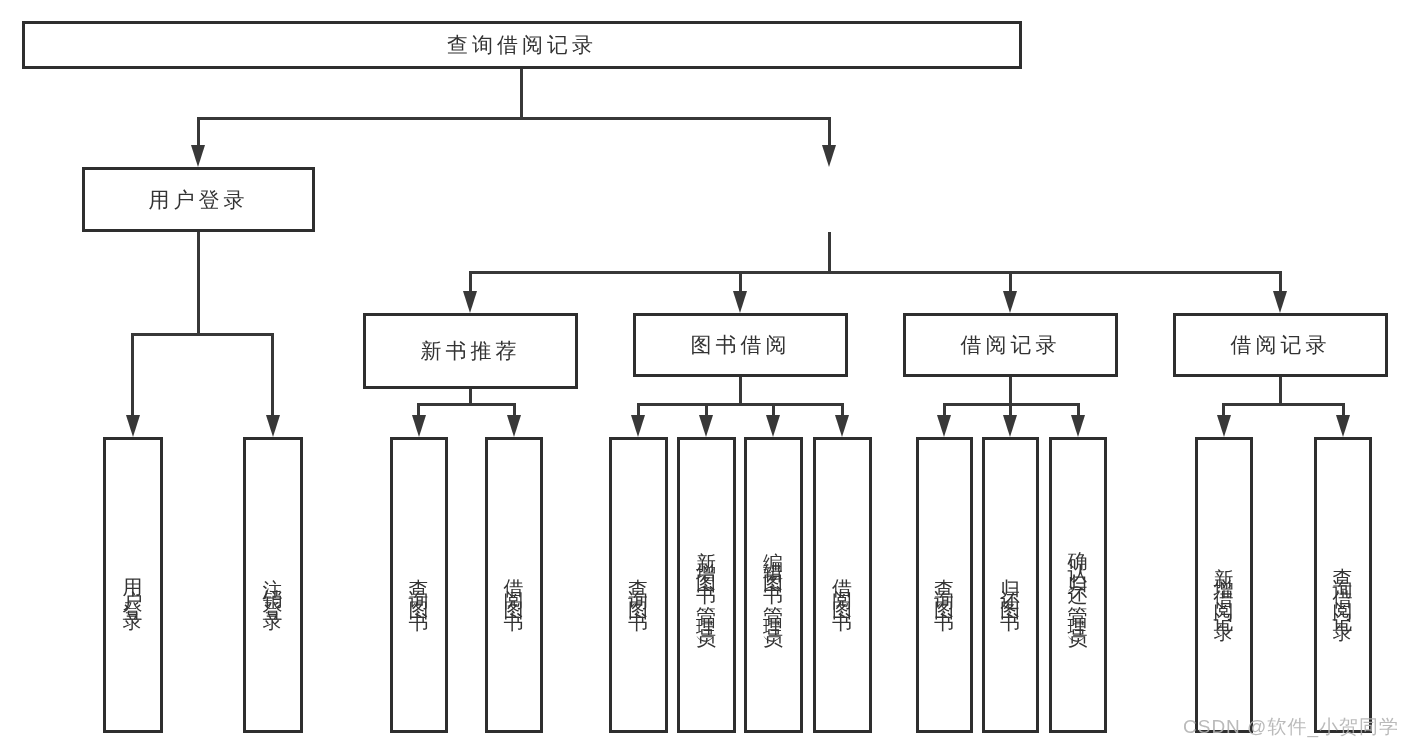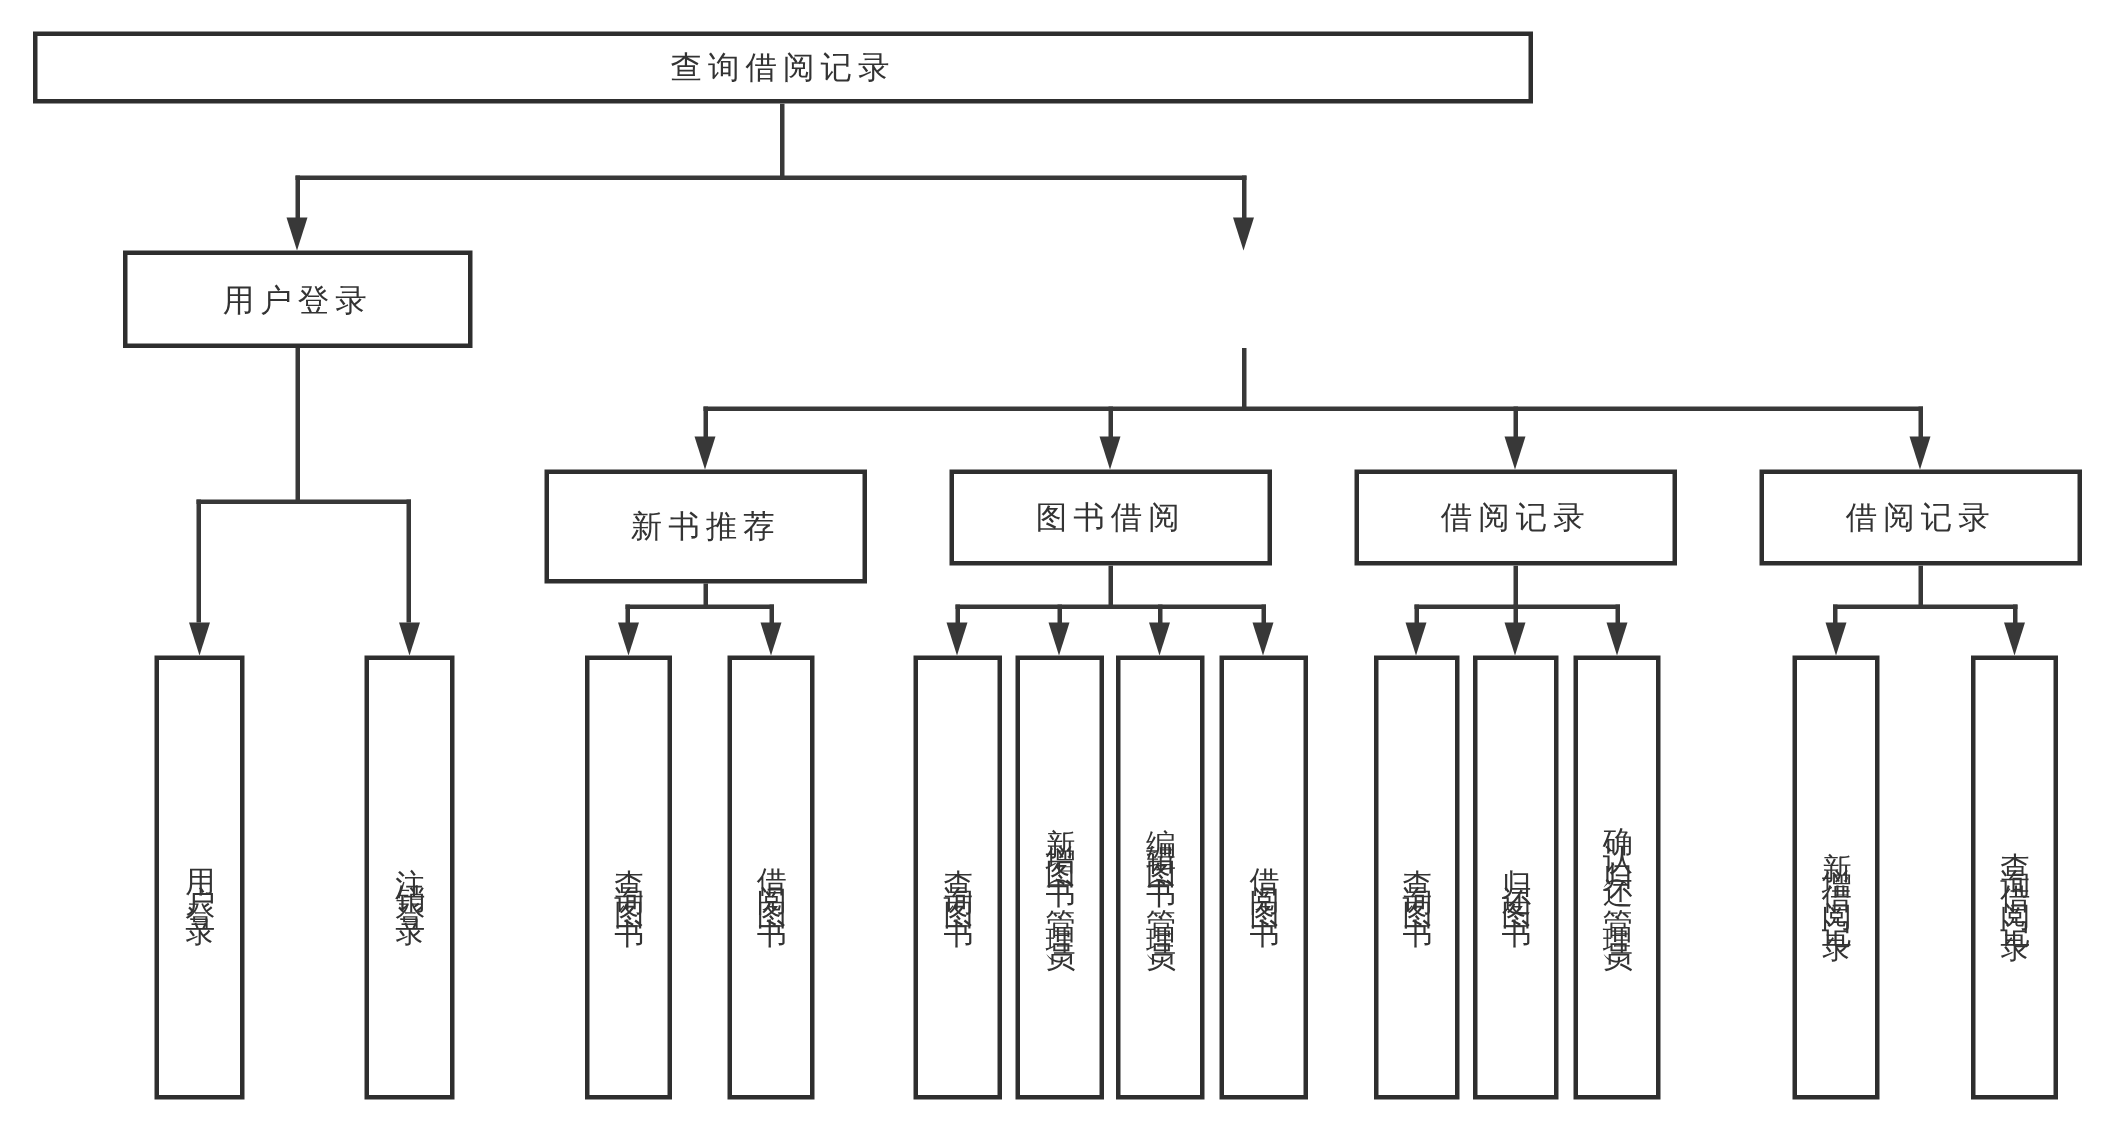--- a/index.html
+++ b/index.html
@@ -194,14 +194,15 @@
     <span class="vtext">确认归还（管理员）</span>
   </div>
 
   <div class="box" style="left:1195px; top:437px; width:58px; height:296px;">
     <span class="vtext">新增借阅记录</span>
   </div>
   <div class="box" style="left:1314px; top:437px; width:58px; height:296px;">
     <span class="vtext">查询借阅记录</span>
   </div>
 
+  <div class="watermark">CSDN @软件_小贺同学</div>
 
 </div>
 
 </body></html>

